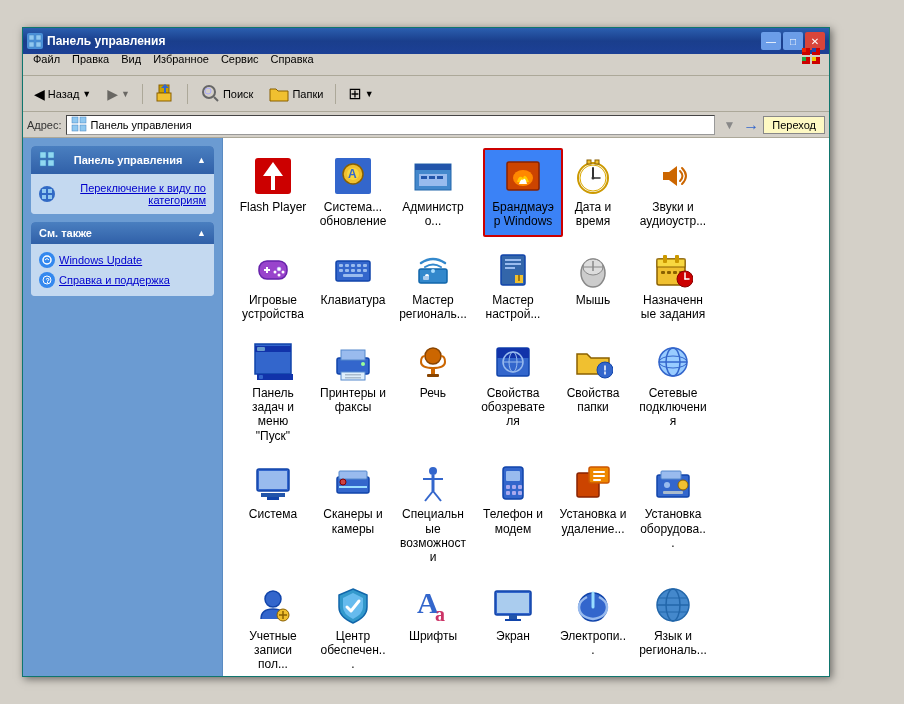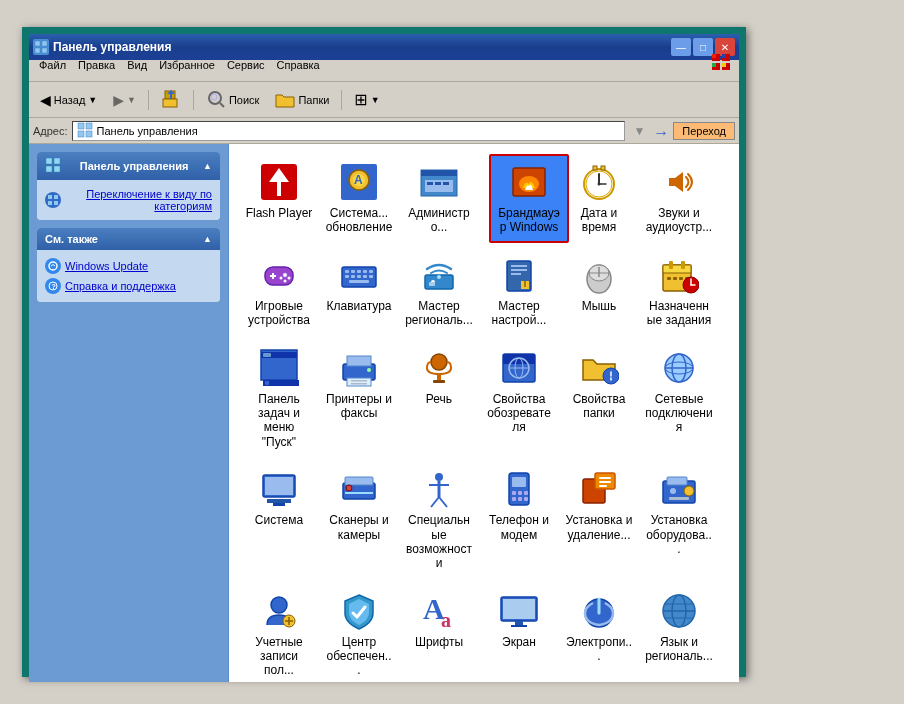--- a/index.html
+++ b/index.html
@@ -7,26 +7,26 @@
       width: 904px;
       height: 704px;
       background: #d4d0c8;
       font-family: Tahoma, Arial, sans-serif;
       font-size: 11px;
       overflow: hidden;
     }
 
     
     .window {
-      width: 724px;
+      width: 808px;
       height: 650px;
       position: absolute;
       top: 27px;
       left: 22px;
-      border: 7px solid #0f766e;
+      border: 1px solid #0f766e;
       box-shadow: 2px 2px 8px rgba(0,0,0,0.5);
     }
 
     
     .titlebar {
       height: 26px;
       background: linear-gradient(to bottom, #2b5faf 0%, #1a3e8c 50%, #1c4096 100%);
       display: flex;
       align-items: center;
       padding: 0 4px;
@@ -132,21 +132,21 @@
       background: white;
       border: 1px inset #999;
       display: flex;
       align-items: center;
       padding: 0 4px;
       font-size: 11px;
       gap: 4px;
     }
     .go-btn {
       padding: 2px 8px;
-      background: #fdba74;
+      background: #fef9c3;
       border: 1px solid #888;
       cursor: pointer;
       font-size: 11px;
       display: flex;
       align-items: center;
       gap: 3px;
     }
 
     
     .content {

